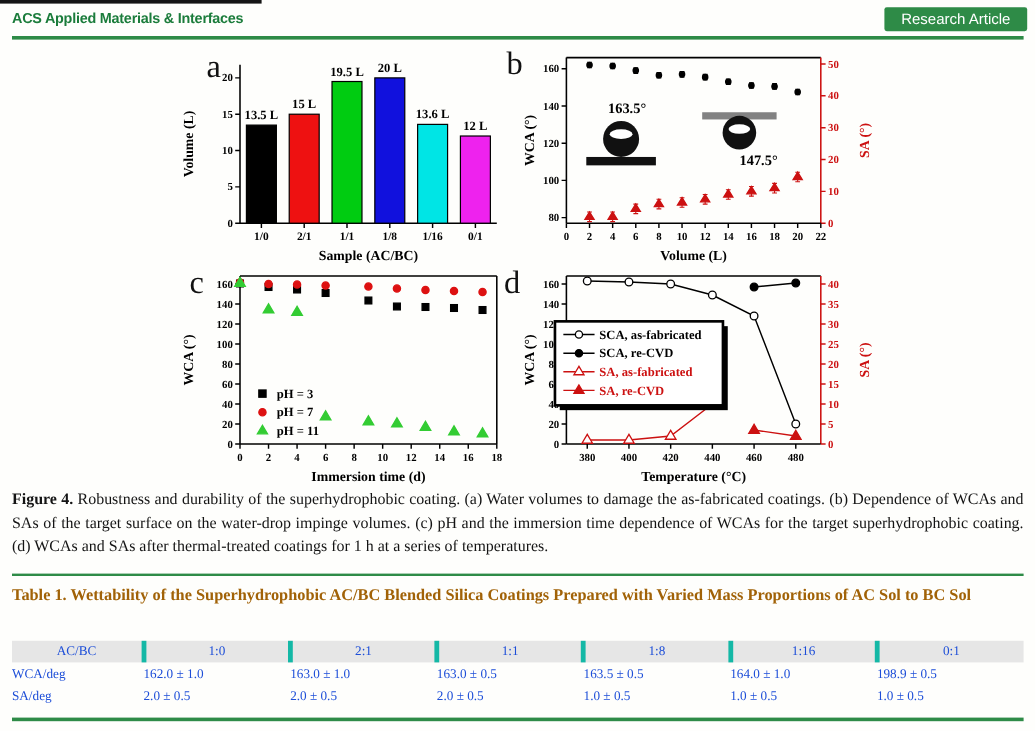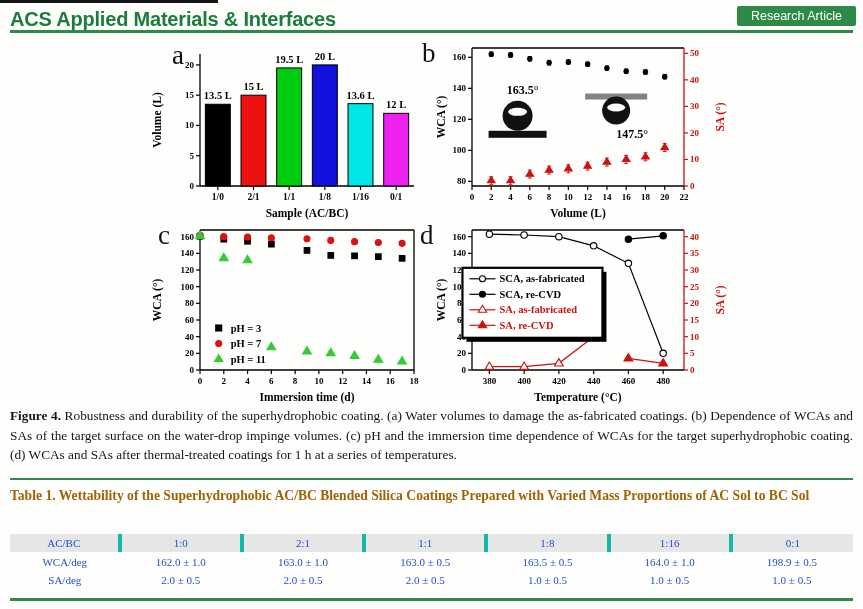--- a/index.html
+++ b/index.html
@@ -1,19 +1,19 @@
 <!DOCTYPE html>
 <html><head>
 <meta charset="utf-8">
 <style>
   *{margin:0;padding:0;box-sizing:border-box}
   html,body{background:#ffffff}
   .page{position:relative;width:863px;height:609px;background:#fefefc;font-family:"Liberation Serif",serif;overflow:hidden}
   .scan-artifact{position:absolute;left:0;top:0;width:218px;height:3px;background:#151515}
-  .jtitle{position:absolute;left:10px;top:8px;font-family:"Liberation Sans",sans-serif;font-weight:bold;font-size:20px;color:#1b7c3b;letter-spacing:-0.2px}
+  .jtitle{position:absolute;left:10px;top:8px;font-family:"Liberation Sans",sans-serif;font-weight:bold;font-size:12px;color:#1b7c3b;letter-spacing:-0.2px}
   .badge{position:absolute;right:7px;top:6px;background:#2e8b47;color:#fff;font-family:"Liberation Sans",sans-serif;font-weight:normal;font-size:12.5px;padding:3px 14px;border-radius:2px}
   .rule{position:absolute;left:10px;width:843px;background:#2e8b47}
   #rule-header{top:30px;height:3px}
   #rule-table-top{top:478px;height:2px}
   #rule-table-bottom{top:598px;height:2.5px}
   .panel{position:absolute}
   .plabel{position:absolute;top:0;font-size:27px;color:#111;font-family:"Liberation Serif",serif;line-height:1}
   #panel-a .plabel{left:24px;top:2px}
   #panel-b .plabel{left:-10px;top:0}
   #panel-c .plabel{left:10px;top:0}
@@ -21,21 +21,21 @@
   #panel-a{left:148px;top:40px}
   #panel-b{left:432px;top:40px}
   #panel-c{left:148px;top:222px}
   #panel-d{left:432px;top:222px}
   svg text{font-family:"Liberation Serif",serif}
   .caption{position:absolute;left:10px;top:406px;width:843px;font-size:13.3px;line-height:1.48;text-align:justify;color:#141414}
   .tbl-title{position:absolute;left:10px;top:487px;width:843px;font-size:13.6px;font-weight:bold;line-height:1.35;color:#a16207}
   table{position:absolute;left:10px;top:534px;width:843px;border-collapse:collapse;font-size:11px;color:#1d4ed8;table-layout:fixed}
   th{background:#e6e6e6;font-weight:normal;padding:3px 0;border-left:4px solid #14b8a6;text-align:center}
   th:first-child{border-left:none;width:13%}
-  td{padding:4px 0 2px 0;text-align:center}
+  td{padding:4px 0 2px 0;}
 </style>
 </head>
 <body>
 
 <div class="page">
   <div class="scan-artifact"></div>
 
   <div class="jtitle">ACS Applied Materials &amp; Interfaces</div>
   <div class="badge">Research Article</div>
   <div class="rule" id="rule-header"></div>

